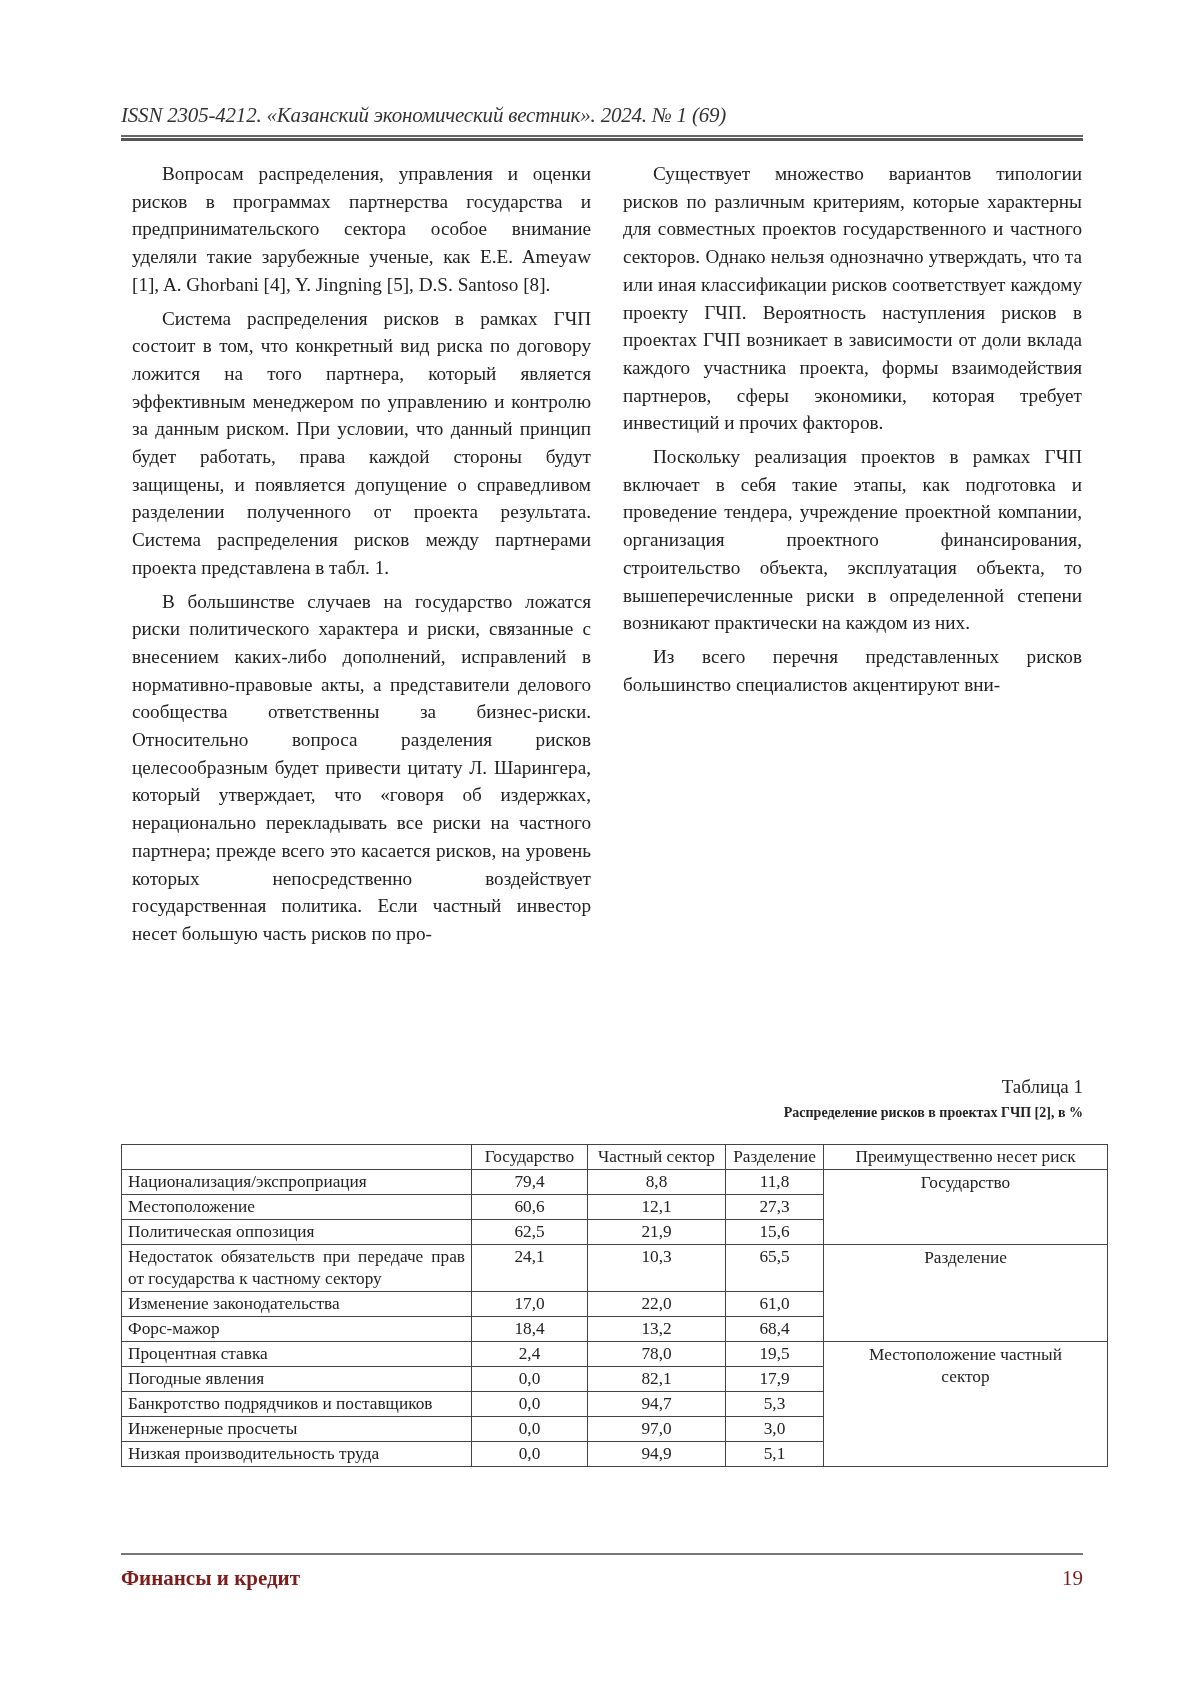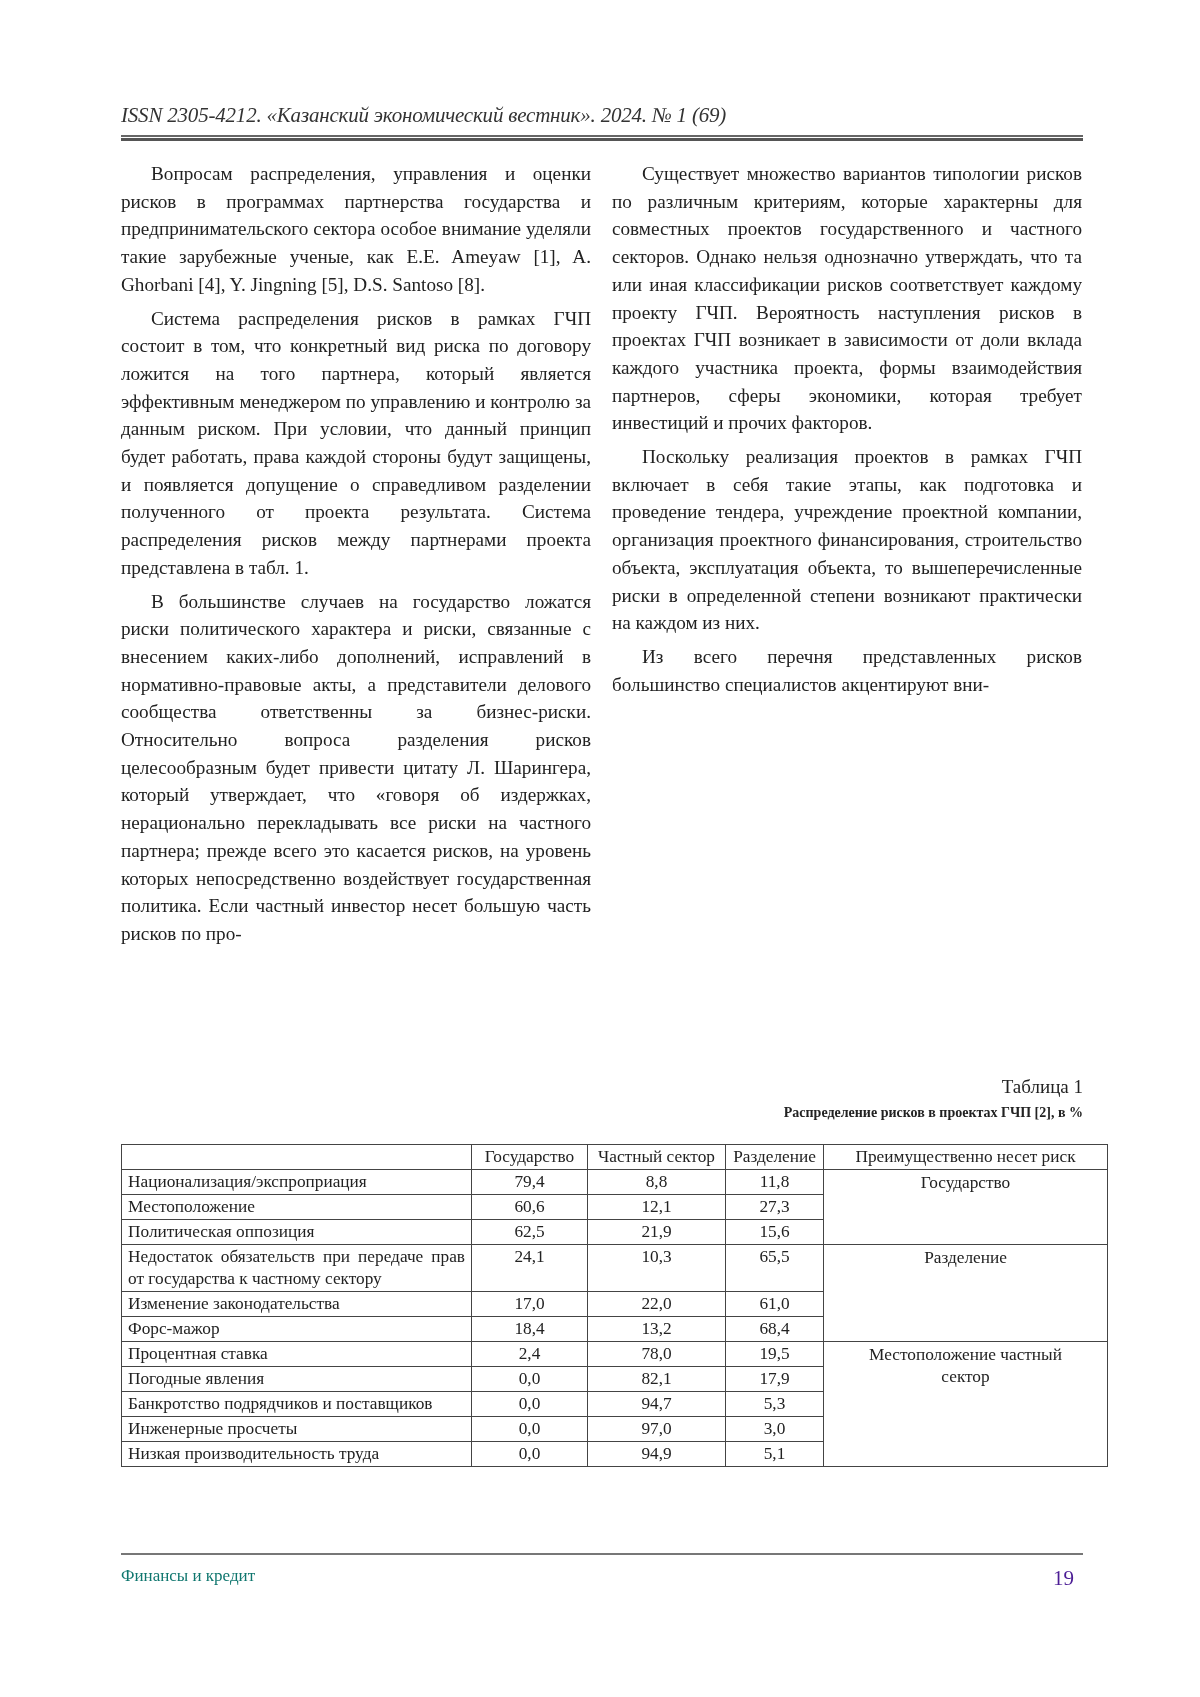--- a/index.html
+++ b/index.html
@@ -6,35 +6,35 @@
   body { width:1200px; height:1697px; position:relative; overflow:hidden;
          font-family:"Liberation Serif","DejaVu Serif",serif; color:#222; }
   .header { position:absolute; left:121px; top:103px; width:962px; text-align:left;
             font-style:italic; font-size:21px; color:#333; letter-spacing:-0.2px; }
   .header-rule { position:absolute; left:121px; top:135px; width:962px; height:6px;
                  border-top:2px solid #666; border-bottom:3px solid #555; box-sizing:border-box; }
   .col { position:absolute; top:160px; width:470px; font-size:19.2px; line-height:27.7px;
          text-align:justify; hyphens:manual; }
   .col-left { left:121px; }
   .col-right { left:612px; }
-  .col p { margin:0 0 6px 0; text-indent:30px;font-family:Liberation Serif, serif; }
+  .col p { margin:0 0 6px 11px; text-indent:30px;font-family:Liberation Serif, serif; }
   .col p.cont { text-indent:0; }
   .table-label { position:absolute; right:117px; top:1076px; font-size:19px; }
   .table-title { position:absolute; left:121px; width:962px; top:1105px; text-align:right;
                  font-weight:bold; font-size:14px; }
   table.risk { position:absolute; left:121px; top:1144px; width:987px; border-collapse:collapse;
                font-size:17.3px; line-height:22px; }
   table.risk td, table.risk th { border:1.5px solid #444; padding:1px 6px; vertical-align:top; font-weight:normal; }
   table.risk th { text-align:center; vertical-align:middle; }
   table.risk td.num { text-align:center; }
   table.risk td.name { text-align:justify; }
   table.risk td.owner { text-align:center; padding-top:2px; }
   .footer-rule { position:absolute; left:121px; top:1553px; width:962px; height:0; border-top:2px solid #777; }
-  .footer-left { position:absolute; left:121px; top:1566px; font-weight:normal; font-size:17px; color:#0f766e; }
-  .footer-right { position:absolute; right:126px; top:1566px; font-size:21px; color:#4c1d95; }
+  .footer-left { position:absolute; left:121px; top:1566px; font-weight:bold; font-size:21px; color:#7f1d1d; }
+  .footer-right { position:absolute; right:117px; top:1566px; font-size:21px; color:#7f1d1d; }
 </style>
 </head>
 <body>
 
 <div class="header">ISSN 2305-4212. «Казанский экономический вестник». 2024. № 1 (69)</div>
 <div class="header-rule"></div>
 
 <div class="col col-left">
   <p>Вопросам распределения, управления и оценки рисков в программах партнерства государства и предпринимательского сектора особое внимание уделяли такие зарубежные ученые, как E.E. Ameyaw [1], A. Ghorbani [4], Y. Jingning [5], D.S. Santoso [8].</p>
   <p>Система распределения рисков в рамках ГЧП состоит в том, что конкретный вид риска по договору ложится на того партнера, который является эффективным менеджером по управлению и контролю за данным риском. При условии, что данный принцип будет работать, права каждой стороны будут защищены, и появляется допущение о справедливом разделении полученного от проекта результата. Система распределения рисков между партнерами проекта представлена в табл. 1.</p>

